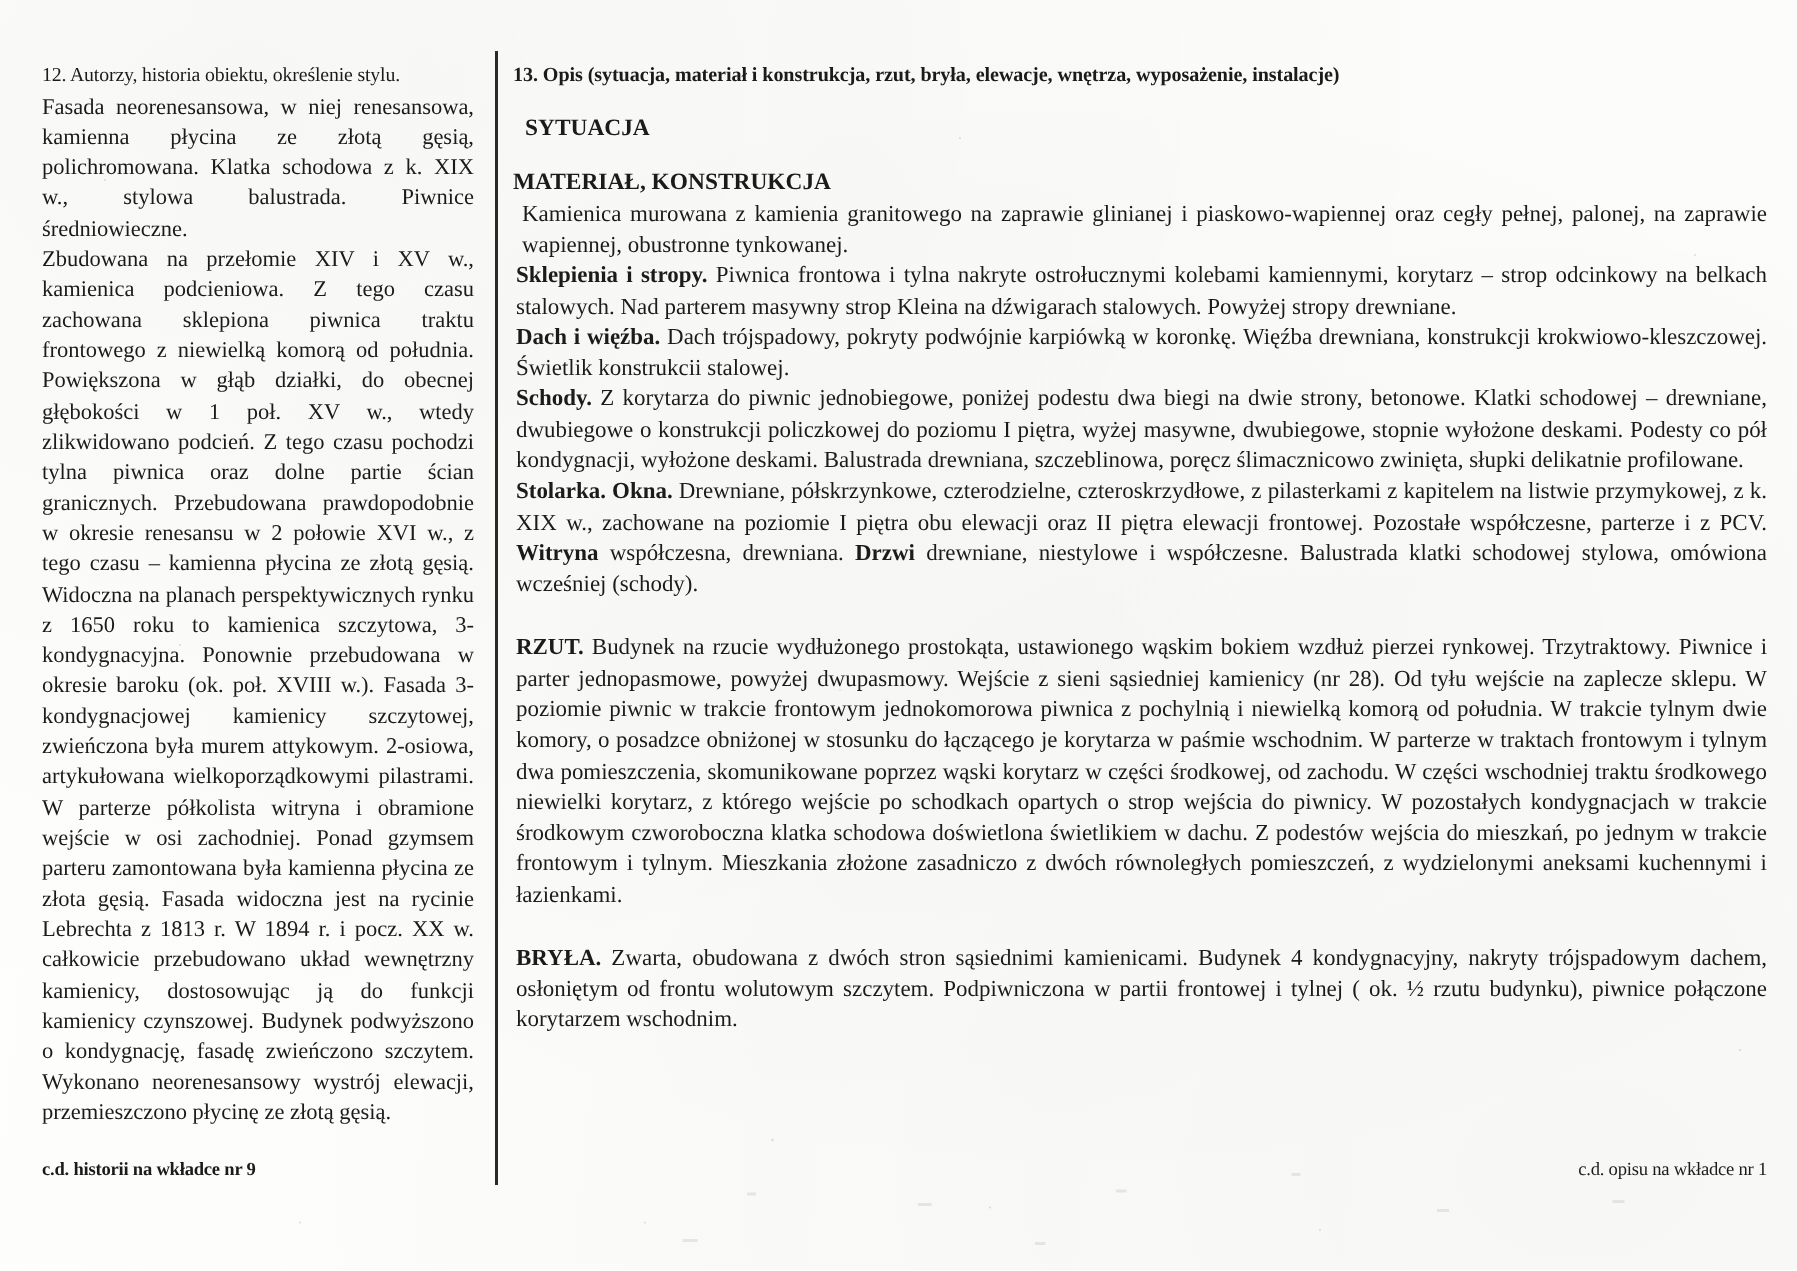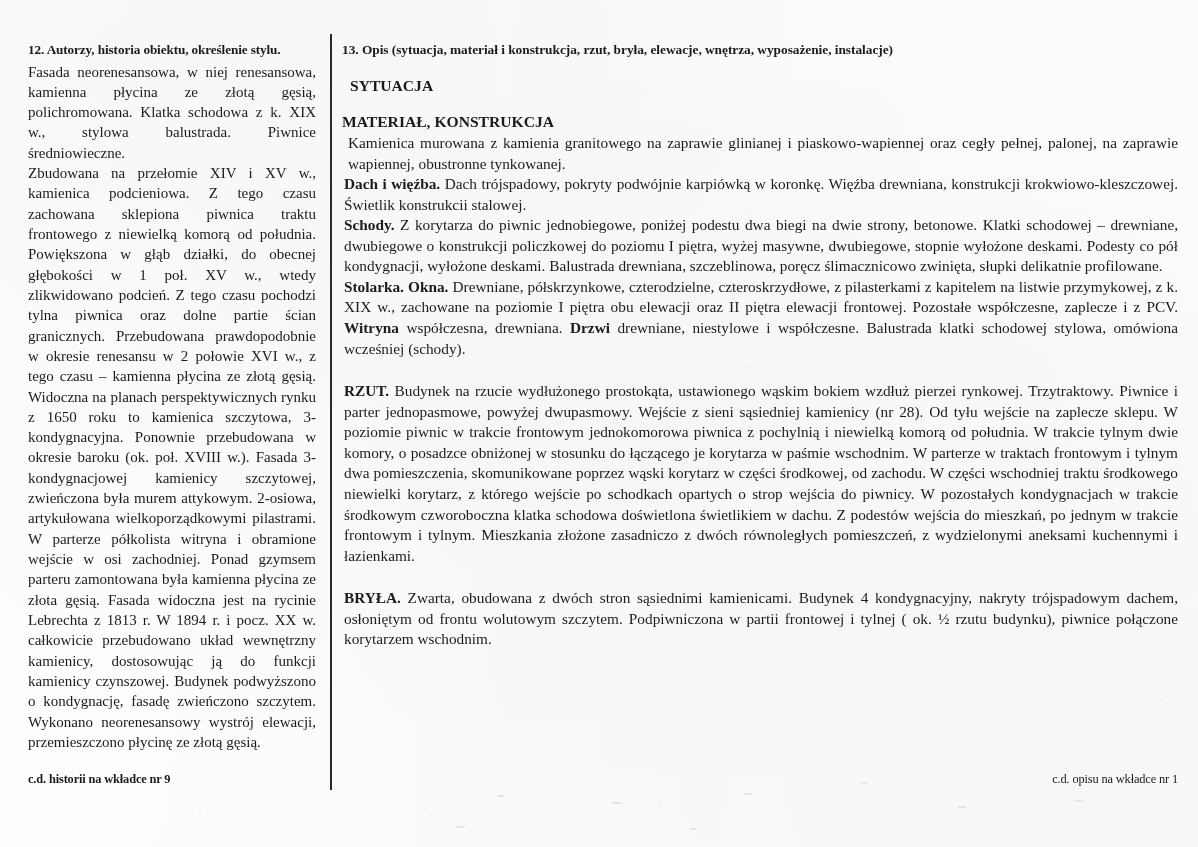--- a/index.html
+++ b/index.html
@@ -52,21 +52,21 @@
   }
 
   
   .col-left {
     position: absolute;
     left: 28px;
     top: 42px;
     width: 288px;
   }
   .col-left .fieldhead {
-    font-weight: bold;
+    font-weight: normal;
     font-size: 13.2px;
     letter-spacing: -0.1px;
     margin: 0 0 3px 0;
     line-height: 1.25;
   }
   .col-left p {
     margin: 0;
     font-size: 15px;
     line-height: 1.355;
     text-align: justify;
@@ -182,36 +182,40 @@
     </div>
 
     <div class="col-right">
       <div class="fieldhead">13. Opis (sytuacja, materiał i konstrukcja, rzut, bryła, elewacje, wnętrza, wyposażenie, instalacje)</div>
 
       <div class="sect-title">SYTUACJA</div>
 
       <div class="sect-title" style="margin-left:0;">MATERIAŁ, KONSTRUKCJA</div>
       <p class="body-line indent1">Kamienica murowana z kamienia granitowego na zaprawie glinianej i piaskowo-wapiennej oraz cegły pełnej, palonej,  na zaprawie wapiennej, obustronne tynkowanej.</p>
 
+      <p class="body-par">
+        <span class="lead">Sklepienia i stropy.</span>
+        <span>Piwnica frontowa i tylna nakryte ostrołucznymi kolebami kamiennymi, korytarz – strop odcinkowy na belkach stalowych. Nad parterem masywny strop Kleina na dźwigarach stalowych. Powyżej stropy drewniane.</span>
+      </p>
 
       <p class="body-par">
         <span class="lead">Dach i więźba.</span>
         <span>Dach trójspadowy,  pokryty podwójnie karpiówką w koronkę. Więźba drewniana, konstrukcji krokwiowo-kleszczowej. Świetlik konstrukcii stalowej.</span>
       </p>
 
 
       <p class="body-par">
         <span class="lead">Schody.</span>
         <span>Z korytarza do piwnic jednobiegowe, poniżej podestu dwa biegi na dwie strony, betonowe. Klatki schodowej – drewniane, dwubiegowe o konstrukcji policzkowej do poziomu I piętra, wyżej masywne, dwubiegowe, stopnie wyłożone deskami. Podesty co pół kondygnacji, wyłożone deskami. Balustrada drewniana, szczeblinowa, poręcz ślimacznicowo zwinięta, słupki delikatnie profilowane.</span>
       </p>
 
       <p class="body-par">
         <span class="lead">Stolarka.</span>
         <span class="lead2">Okna.</span>
-        <span>Drewniane, półskrzynkowe, czterodzielne, czteroskrzydłowe, z pilasterkami z kapitelem na listwie przymykowej, z k. XIX w., zachowane na poziomie I piętra obu elewacji oraz II piętra elewacji frontowej. Pozostałe współczesne, zaplecze i z PCV.</span>
+        <span>Drewniane, półskrzynkowe, czterodzielne, czteroskrzydłowe, z pilasterkami z kapitelem na listwie przymykowej, z k. XIX w., zachowane na poziomie I piętra obu elewacji oraz II piętra elewacji frontowej. Pozostałe współczesne, parterze i z PCV.</span>
         <span class="lead">Witryna</span>
         <span>współczesna, drewniana.</span>
         <span class="lead">Drzwi</span>
         <span>drewniane, niestylowe i współczesne.</span>
         <span>Balustrada klatki schodowej stylowa, omówiona wcześniej (schody).</span>
       </p>
 
       <div class="gap-l"></div>
 
       <p class="body-par">

